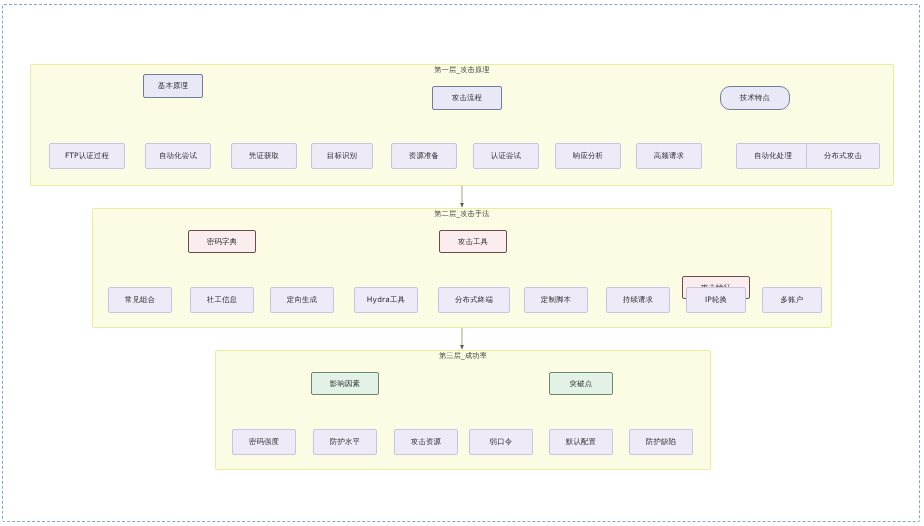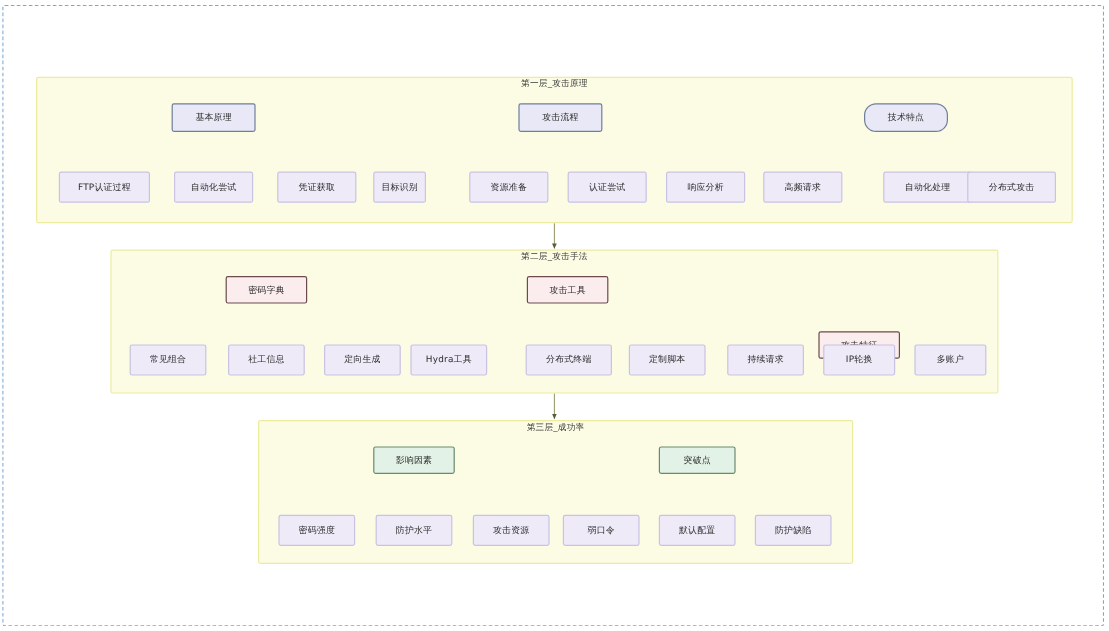--- a/index.html
+++ b/index.html
@@ -167,41 +167,41 @@
 
       <path d="M462,186 L462,207"></path>
       <path d="M462,328 L462,349"></path>
     </g>
   </svg>
 
   <div class="cluster" style="left:30px; top:64px; width:864px; height:122px;">
     <div class="cluster-title">第一层_攻击原理</div>
   </div>
 
-  <div class="node group-blue" style="left:143px; top:86px; width:70px; height:24px;">
+  <div class="node group-blue" style="left:143px; top:74px; width:60px; height:24px;">
     <span>基本原理</span>
   </div>
   <div class="node group-blue" style="left:432px; top:86px; width:70px; height:24px;">
     <span>攻击流程</span>
   </div>
   <div class="node group-blue" style="left:720px; top:86px; width:70px; height:24px;border-radius:10px;">
     <span>技术特点</span>
   </div>
 
   <div class="node leaf" style="left:49px; top:143px; width:76px; height:26px;">
     <span>FTP认证过程</span>
   </div>
   <div class="node leaf" style="left:145px; top:143px; width:66px; height:26px;">
     <span>自动化尝试</span>
   </div>
   <div class="node leaf" style="left:231px; top:143px; width:66px; height:26px;">
     <span>凭证获取</span>
   </div>
 
-  <div class="node leaf" style="left:311px; top:143px; width:44px; height:26px;">
+  <div class="node leaf" style="left:311px; top:143px; width:62px; height:26px;">
     <span>目标识别</span>
   </div>
   <div class="node leaf" style="left:391px; top:143px; width:66px; height:26px;">
     <span>资源准备</span>
   </div>
   <div class="node leaf" style="left:473px; top:143px; width:66px; height:26px;">
     <span>认证尝试</span>
   </div>
   <div class="node leaf" style="left:555px; top:143px; width:66px; height:26px;">
     <span>响应分析</span>
@@ -234,21 +234,21 @@
   <div class="node leaf" style="left:108px; top:287px; width:64px; height:26px;">
     <span>常见组合</span>
   </div>
   <div class="node leaf" style="left:190px; top:287px; width:64px; height:26px;">
     <span>社工信息</span>
   </div>
   <div class="node leaf" style="left:270px; top:287px; width:64px; height:26px;">
     <span>定向生成</span>
   </div>
 
-  <div class="node leaf" style="left:342px; top:287px; width:64px; height:26px;text-align:center;">
+  <div class="node leaf" style="left:354px; top:287px; width:64px; height:26px;text-align:center;">
     <span>Hydra工具</span>
   </div>
   <div class="node leaf" style="left:438px; top:287px; width:72px; height:26px;">
     <span>分布式终端</span>
   </div>
   <div class="node leaf" style="left:524px; top:287px; width:64px; height:26px;">
     <span>定制脚本</span>
   </div>
 
   <div class="node leaf" style="left:606px; top:287px; width:64px; height:26px;">

